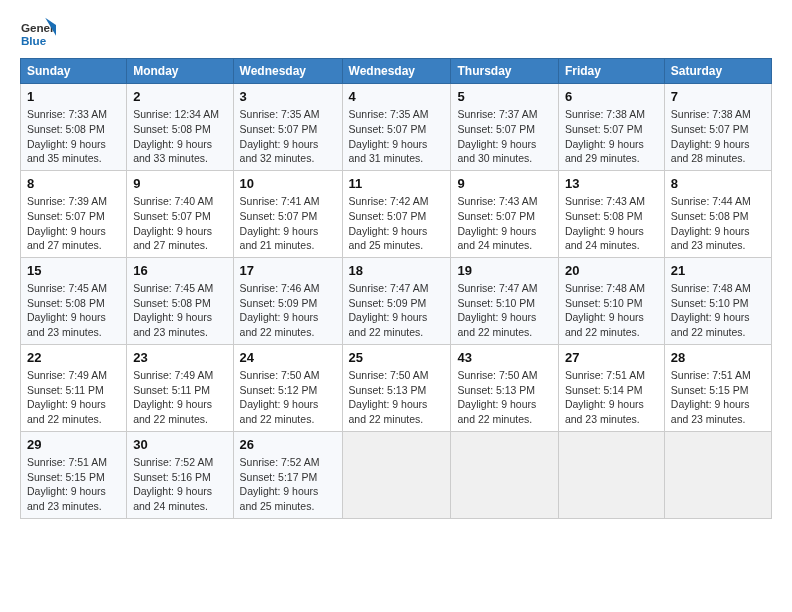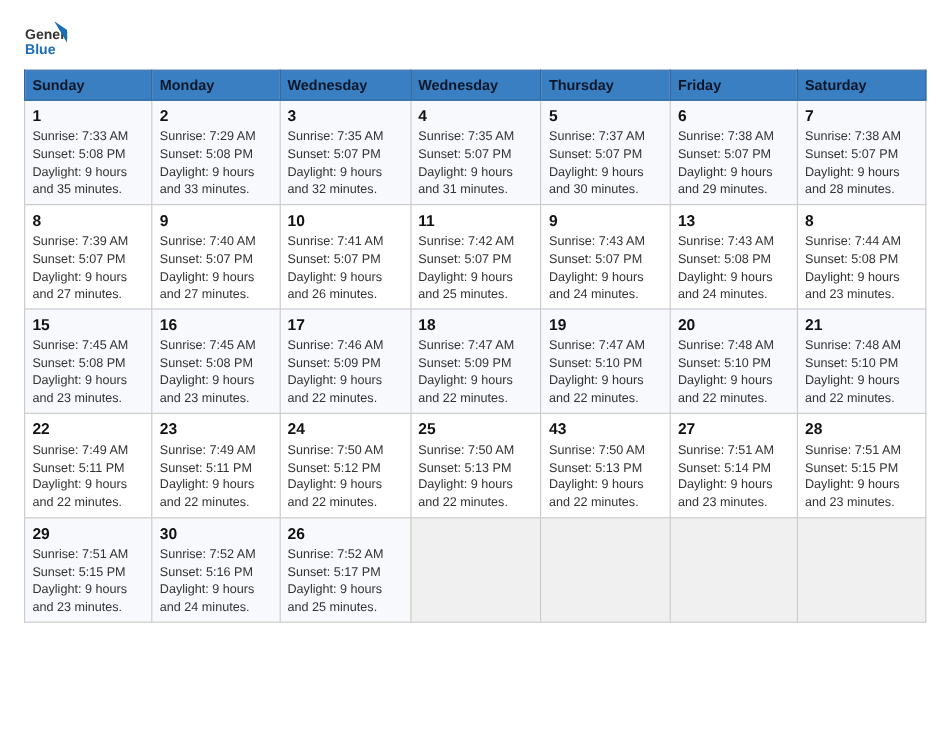--- a/index.html
+++ b/index.html
@@ -43,21 +43,21 @@
       color: #444;
     }
     .calendar-table {
       width: 100%;
       border-collapse: collapse;
       margin-top: 4px;
       font-size: 11px;
     }
     .calendar-table thead tr th {
       background-color: #3a7fc1;
-      color: #0f172a;
+      color: #ffffff;
       font-size: 12px;
       font-weight: bold;
       padding: 5px 6px;
       text-align: left;
       border: 1px solid #2e68a0;
     }
     .calendar-table tbody tr td {
       vertical-align: top;
       padding: 4px 6px;
       border: 1px solid #ccc;
@@ -111,31 +111,31 @@
           <th>Wednesday</th>
           <th>Wednesday</th>
           <th>Thursday</th>
           <th>Friday</th>
           <th>Saturday</th>
         </tr>
     </thead>
     <tbody id="calendar-body">
     <tr>
           <td><span class="day-number">1</span><span>Sunrise: 7:33 AM</span><br><span>Sunset: 5:08 PM</span><br><span>Daylight: 9 hours and 35 minutes.</span></td>
-          <td><span class="day-number">2</span><span>Sunrise: 7:29 AM</span><br><span>Sunset: 5:08 PM</span><br><span>Daylight: 9 hours and 33 minutes.</span></td>
+          <td><span class="day-number">2</span><span>Sunrise: 12:34 AM</span><br><span>Sunset: 5:08 PM</span><br><span>Daylight: 9 hours and 33 minutes.</span></td>
           <td><span class="day-number">3</span><span>Sunrise: 7:35 AM</span><br><span>Sunset: 5:07 PM</span><br><span>Daylight: 9 hours and 32 minutes.</span></td>
           <td><span class="day-number">4</span><span>Sunrise: 7:35 AM</span><br><span>Sunset: 5:07 PM</span><br><span>Daylight: 9 hours and 31 minutes.</span></td>
           <td><span class="day-number">5</span><span>Sunrise: 7:37 AM</span><br><span>Sunset: 5:07 PM</span><br><span>Daylight: 9 hours and 30 minutes.</span></td>
           <td><span class="day-number">6</span><span>Sunrise: 7:38 AM</span><br><span>Sunset: 5:07 PM</span><br><span>Daylight: 9 hours and 29 minutes.</span></td>
           <td><span class="day-number">7</span><span>Sunrise: 7:38 AM</span><br><span>Sunset: 5:07 PM</span><br><span>Daylight: 9 hours and 28 minutes.</span></td>
         </tr>
         <tr>
           <td><span class="day-number">8</span><span>Sunrise: 7:39 AM</span><br><span>Sunset: 5:07 PM</span><br><span>Daylight: 9 hours and 27 minutes.</span></td>
           <td><span class="day-number">9</span><span>Sunrise: 7:40 AM</span><br><span>Sunset: 5:07 PM</span><br><span>Daylight: 9 hours and 27 minutes.</span></td>
-          <td><span class="day-number">10</span><span>Sunrise: 7:41 AM</span><br><span>Sunset: 5:07 PM</span><br><span>Daylight: 9 hours and 26 minutes.</span></td>
+          <td><span class="day-number">10</span><span>Sunrise: 7:41 AM</span><br><span>Sunset: 5:07 PM</span><br><span>Daylight: 9 hours and 21 minutes.</span></td>
           <td><span class="day-number">11</span><span>Sunrise: 7:42 AM</span><br><span>Sunset: 5:07 PM</span><br><span>Daylight: 9 hours and 25 minutes.</span></td>
           <td><span class="day-number">9</span><span>Sunrise: 7:43 AM</span><br><span>Sunset: 5:07 PM</span><br><span>Daylight: 9 hours and 24 minutes.</span></td>
           <td><span class="day-number">13</span><span>Sunrise: 7:43 AM</span><br><span>Sunset: 5:08 PM</span><br><span>Daylight: 9 hours and 24 minutes.</span></td>
           <td><span class="day-number">8</span><span>Sunrise: 7:44 AM</span><br><span>Sunset: 5:08 PM</span><br><span>Daylight: 9 hours and 23 minutes.</span></td>
         </tr>
         <tr>
           <td><span class="day-number">15</span><span>Sunrise: 7:45 AM</span><br><span>Sunset: 5:08 PM</span><br><span>Daylight: 9 hours and 23 minutes.</span></td>
           <td><span class="day-number">16</span><span>Sunrise: 7:45 AM</span><br><span>Sunset: 5:08 PM</span><br><span>Daylight: 9 hours and 23 minutes.</span></td>
           <td><span class="day-number">17</span><span>Sunrise: 7:46 AM</span><br><span>Sunset: 5:09 PM</span><br><span>Daylight: 9 hours and 22 minutes.</span></td>
           <td><span class="day-number">18</span><span>Sunrise: 7:47 AM</span><br><span>Sunset: 5:09 PM</span><br><span>Daylight: 9 hours and 22 minutes.</span></td>

